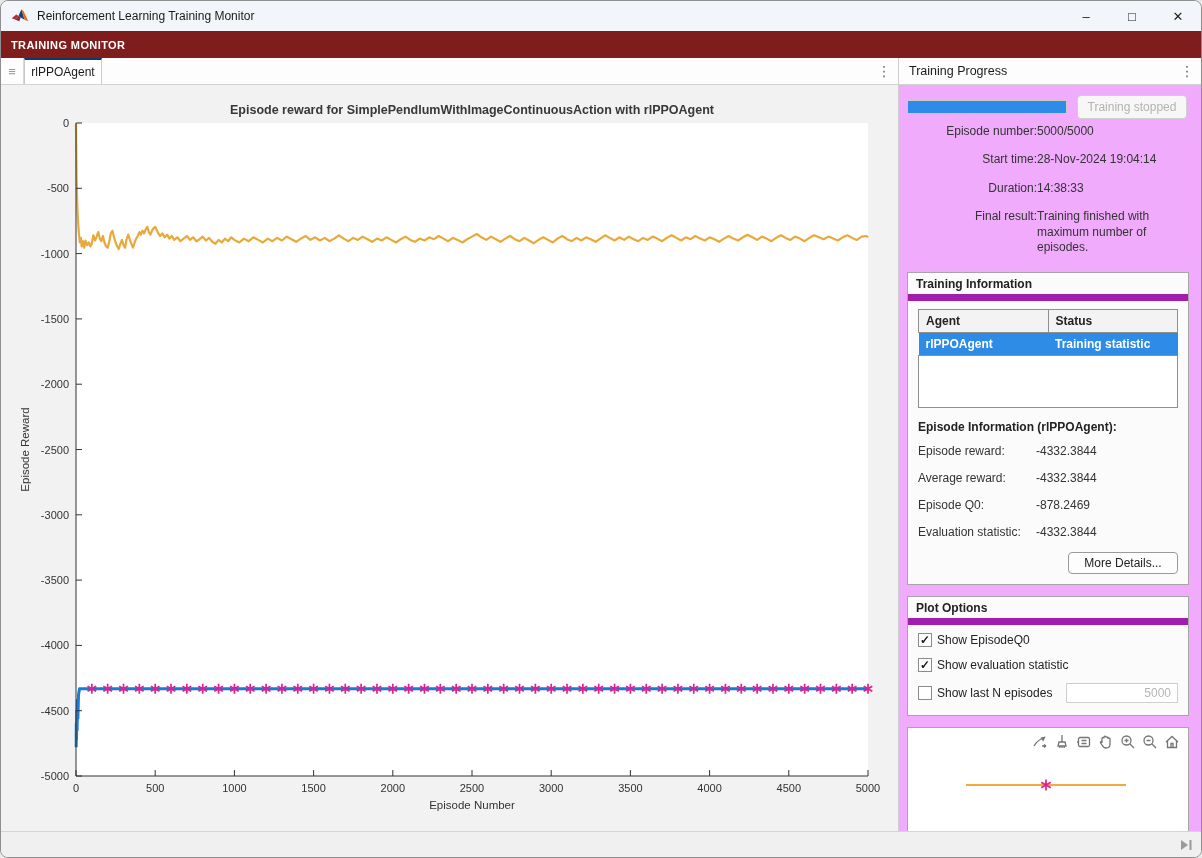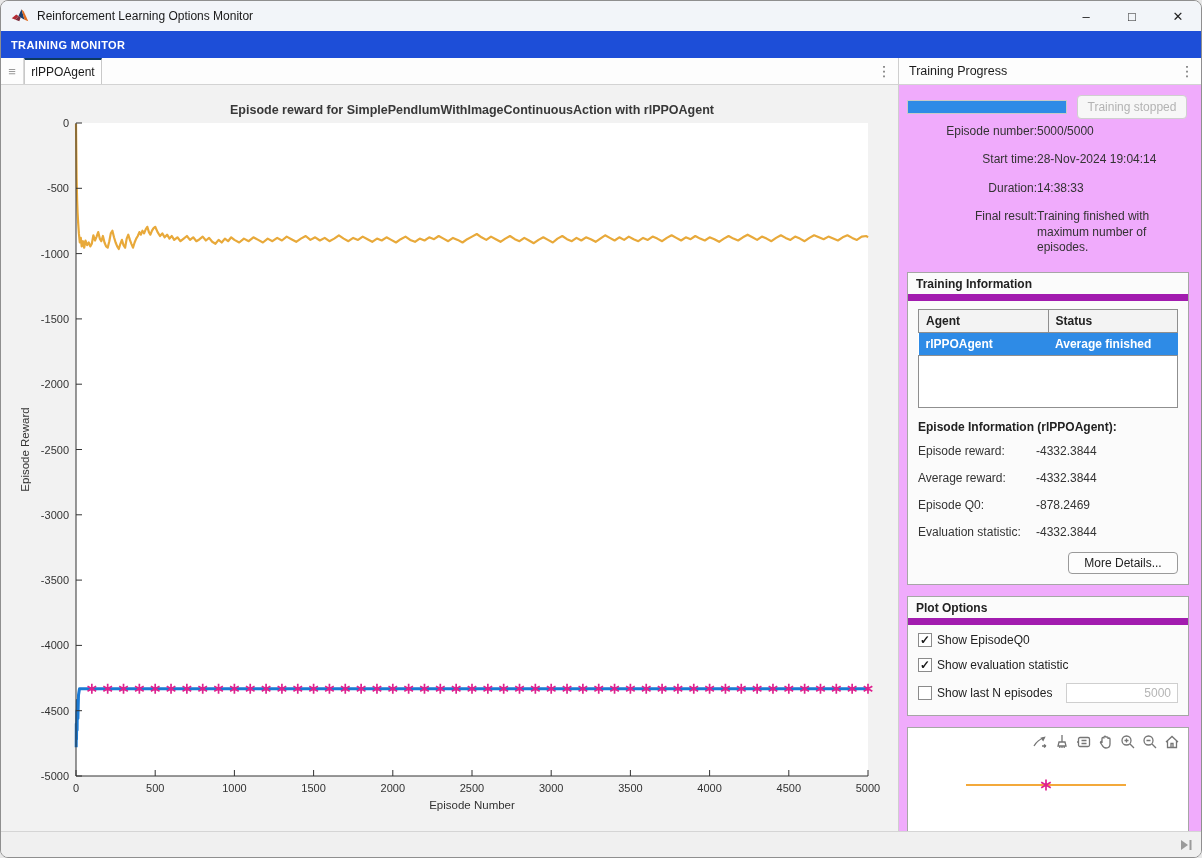--- a/index.html
+++ b/index.html
@@ -7,21 +7,21 @@
   .window { position:relative; width:1202px; height:858px; background:#f2f2f2; border:1px solid #8f8f8f; border-radius:8px; overflow:hidden; display:flex; flex-direction:column; }
 
   
   .titlebar { height:30px; background:#f2f5f9; display:flex; align-items:center; flex:0 0 auto; }
   .titlebar .app-icon { width:18px; height:16px; margin:0 8px 0 10px; }
   .titlebar .title { font-size:12px; color:#1a1a1a; }
   .win-controls { margin-left:auto; display:flex; height:100%; }
   .win-btn { width:46px; height:100%; display:flex; align-items:center; justify-content:center; font-size:13px; color:#222; cursor:pointer; }
 
   
-  .toolstrip { height:27px; background:#1d4ed8; display:flex; align-items:center; flex:0 0 auto; }
+  .toolstrip { height:27px; background:#7f1d1d; display:flex; align-items:center; flex:0 0 auto; }
   .toolstrip .ts-tab { color:#ffffff; font-size:11px; font-weight:bold; letter-spacing:.4px; padding:0 10px; }
 
   
   .main-row { flex:1 1 auto; display:flex; min-height:0; }
   .doc-area { width:898px; display:flex; flex-direction:column; border-right:1px solid #cfcfcf; background:#f2f2f2; }
   .tab-bar { height:27px; background:#fdfdfd; border-bottom:1px solid #d3d3d3; display:flex; align-items:stretch; }
   .docbar-menu { width:23px; border-right:1px solid #d9d9d9; display:flex; align-items:center; justify-content:center; color:#9a9a9a; font-size:13px; cursor:pointer; }
   .doc-tab { width:78px; background:#ffffff; border-top:2px solid #0d3a63; border-right:1px solid #c9c9c9; border-left:1px solid #c9c9c9; display:flex; align-items:center; justify-content:center; font-size:12px; color:#1a1a1a; cursor:pointer; }
   .kebab { margin-left:auto; width:28px; display:flex; align-items:center; justify-content:center; color:#666; font-size:14px; cursor:pointer; }
 
@@ -81,21 +81,21 @@
 
 <div class="window">
 
   <div class="titlebar">
     <svg class="app-icon" viewBox="0 0 24 20">
       <path d="M1 13 L7 8 L10 10 L6 15 Z" fill="#b32c34"></path>
       <path d="M10 10 L14 1 L18 15 L13 12 Z" fill="#1b3f6e"></path>
       <path d="M14 1 L18 15 L23 17 L17 4 Z" fill="#e06b1f"></path>
       <path d="M6 15 L10 10 L13 12 L11 17 Z" fill="#7c2f3e"></path>
     </svg>
-    <span class="title">Reinforcement Learning Options Monitor</span>
+    <span class="title">Reinforcement Learning Training Monitor</span>
     <div class="win-controls">
       <div class="win-btn">
           <span>–</span>
         </div>
       <div class="win-btn">
           <span>□</span>
         </div>
       <div class="win-btn">
           <span>✕</span>
         </div>
@@ -215,21 +215,21 @@
           <div class="panel-h">Training Information</div>
           <div class="panel-c">
             <table class="agents">
               <tbody>
                   <tr>
                 <th style="width:50%;">Agent</th>
                 <th>Status</th>
               </tr>
               <tr class="selected">
                 <td>rlPPOAgent</td>
-                <td>Average finished</td>
+                <td>Training statistic</td>
               </tr>
               <tr>
                 <td class="filler" colspan="2"></td>
               </tr>
             </tbody>
               </table>
             <div class="ep-info-title">Episode Information (rlPPOAgent):</div>
             <div class="kv-row">
               <span class="lbl">Episode reward:</span>
               <span>-4332.3844</span>

